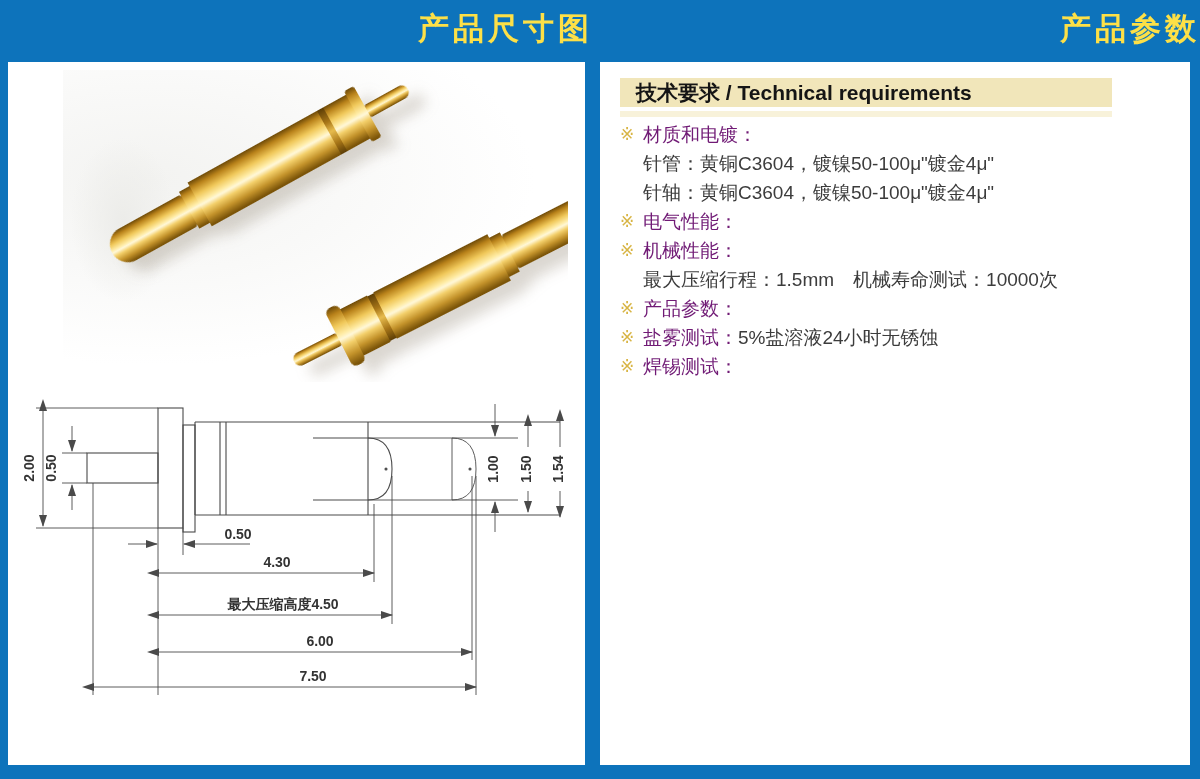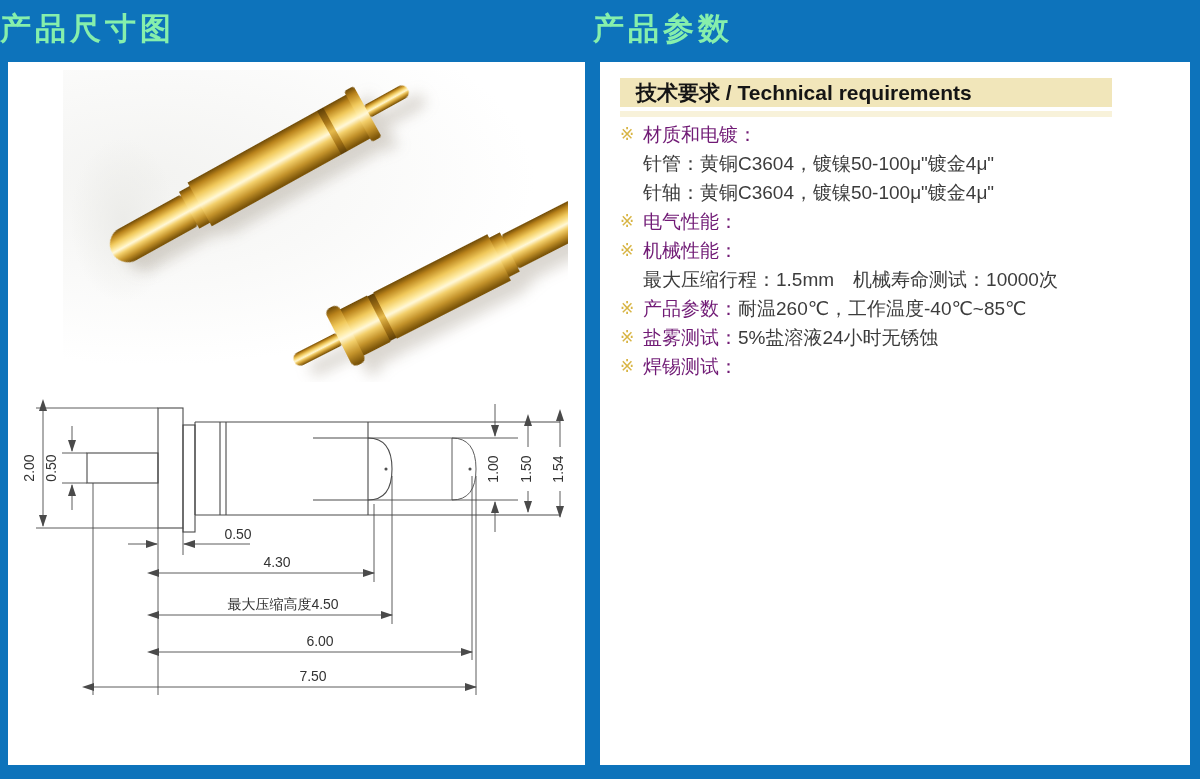--- a/index.html
+++ b/index.html
@@ -4,27 +4,27 @@
 <style>
   html,body{margin:0;padding:0;}
   body{
     width:1200px;height:779px;position:relative;
     background:#0d73bb;
     font-family:"Liberation Sans","DejaVu Sans",sans-serif;
     overflow:hidden;
   }
   
   .titlebar{position:absolute;left:0;top:0;width:1200px;height:60px;display:flex;}
-  .title-cell{color:#86efac;font-family:"Liberation Serif","DejaVu Serif",serif;
-    font-weight:bold;font-size:31px;letter-spacing:4px;line-height:58px;text-align:left;}
+  .title-cell{color:#fde047;font-family:"Liberation Serif","DejaVu Serif",serif;
+    font-weight:bold;font-size:31px;letter-spacing:4px;line-height:58px;text-align:right;}
   .title-left{width:593px;}
   .title-right{flex:1;}
   
   .panel{position:absolute;top:62px;height:703px;background:#ffffff;}
-  .panel-left{left:8px;width:577px;}
+  .panel-left{left:8px;width:577px;font-weight:bold;}
   .panel-right{left:600px;width:590px;}
   
   .photo{position:absolute;left:55px;top:8px;width:505px;height:312px;overflow:hidden;
     background:radial-gradient(ellipse at 18% 35%, #f3f3f1 0%, #ffffff 65%);}
   .smudge{position:absolute;left:-10px;top:40px;width:140px;height:220px;
     background:radial-gradient(closest-side,#ecece9,rgba(255,255,255,0) 75%);}
   .pin{position:absolute;display:flex;align-items:center;
     filter:drop-shadow(10px 16px 7px rgba(125,112,88,.28));}
   .pin1{left:28px;top:72px;transform:rotate(-29deg);}
   .pin2{left:213px;top:184px;transform:rotate(-27deg);}
@@ -194,21 +194,20 @@
         <span class="txt"></span>
     </div>
     <div class="tr-line">
       <span class="star"></span>
         <span class="lbl"></span>
         <span class="txt">最大压缩行程：1.5mm　机械寿命测试：10000次</span>
     </div>
     <div class="tr-line">
       <span class="star">※</span>
         <span class="lbl">产品参数：</span>
-        <span class="txt">耐温260℃，工作温度-40℃~85℃</span>
     </div>
     <div class="tr-line">
       <span class="star">※</span>
         <span class="lbl">盐雾测试：</span>
         <span class="txt">5%盐溶液24小时无锈蚀</span>
     </div>
     <div class="tr-line">
       <span class="star">※</span>
         <span class="lbl">焊锡测试：</span>
     </div>

